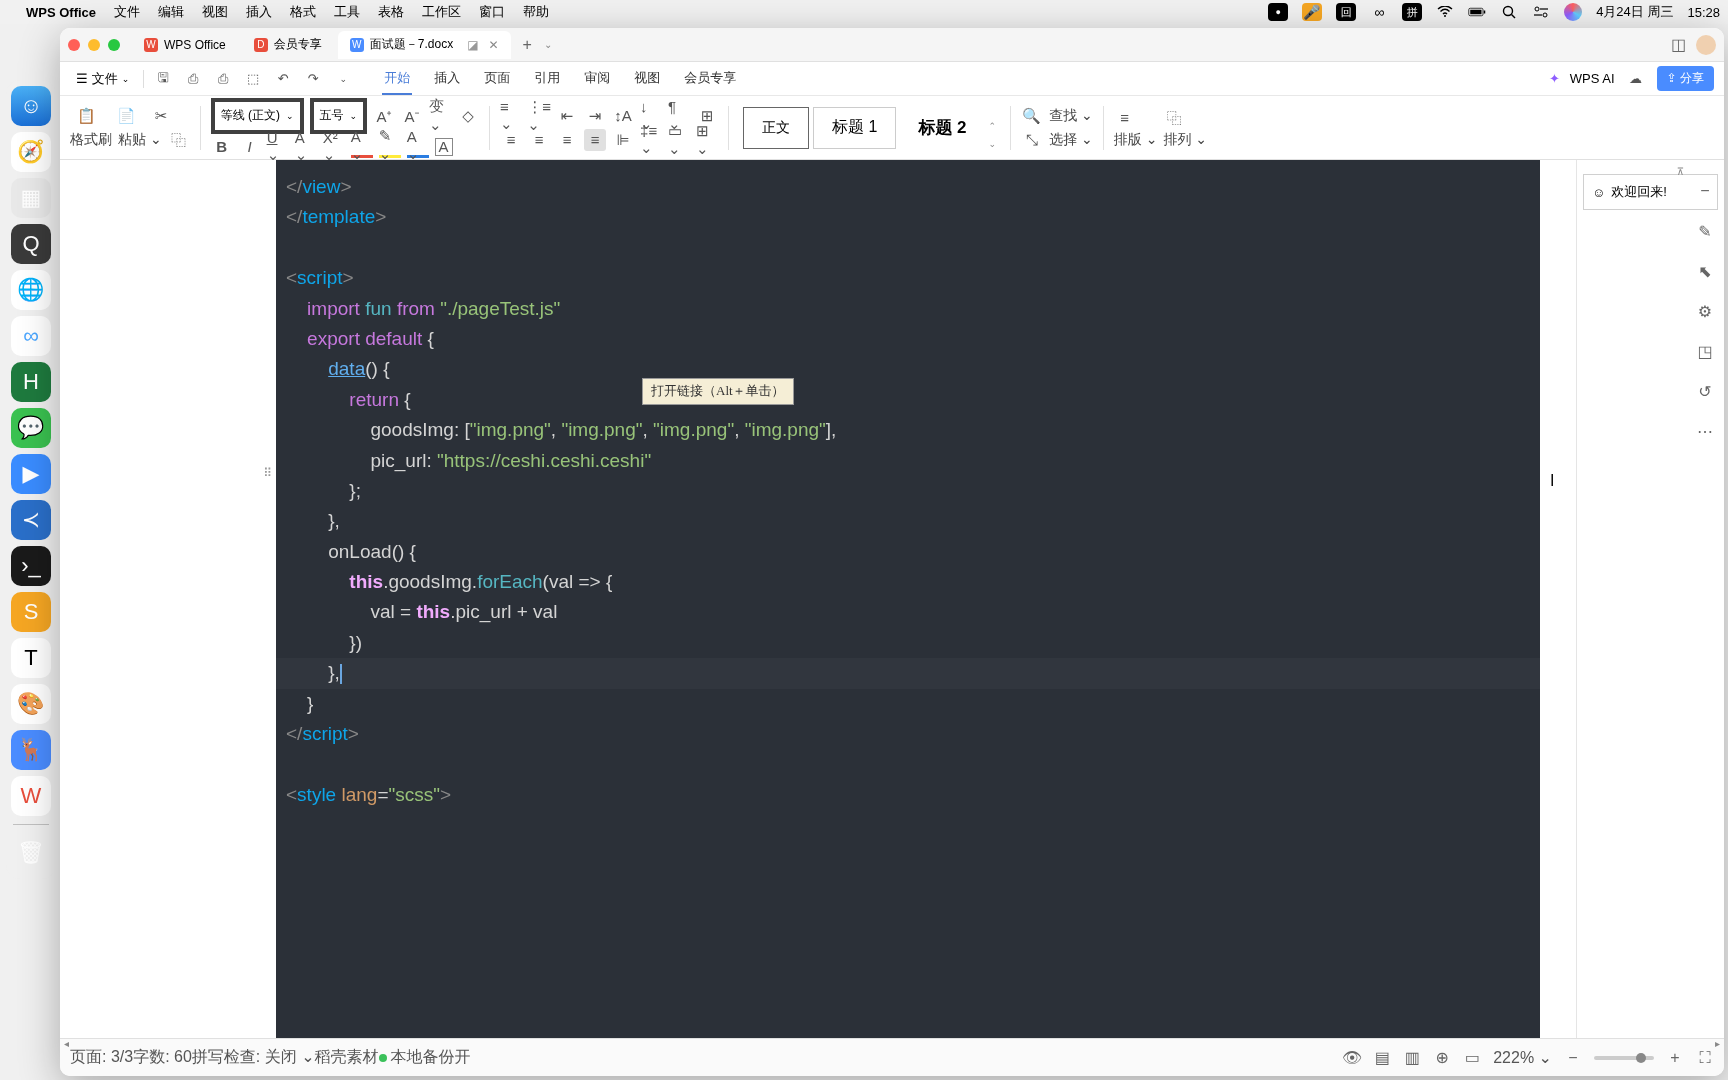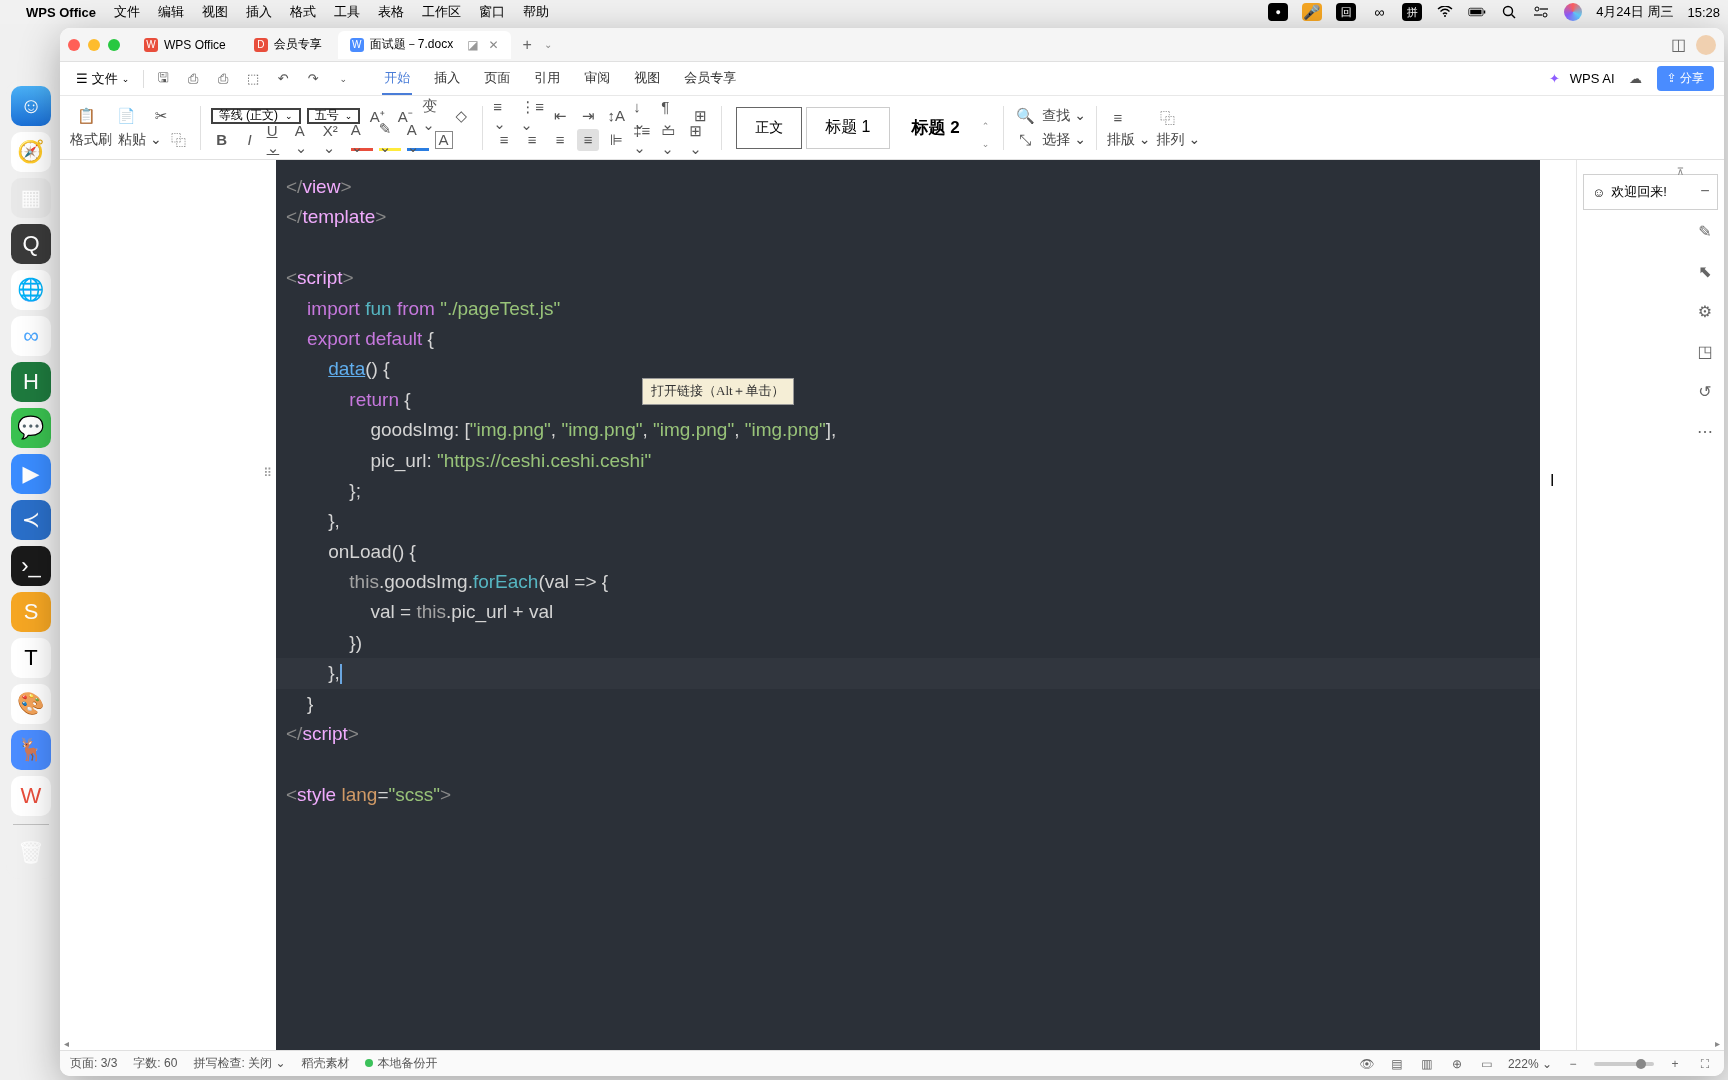--- a/index.html
+++ b/index.html
@@ -45,58 +45,58 @@
 .menu-right { margin-left: auto; display: flex; align-items: center; gap: 10px; }
 .share-btn { background: #4a8cff; color: #fff; padding: 4px 10px; border-radius: 4px; font-size: 12px; }
 
 
 .ribbon { height: 64px; border-bottom: 1px solid #e0e0e0; display: flex; align-items: center; padding: 0 10px; gap: 6px; font-size: 12px; }
 .ribbon-group { display: flex; flex-direction: column; align-items: center; gap: 2px; padding: 0 6px; }
 .ribbon-group-h { display: flex; align-items: flex-end; gap: 4px; padding: 0 4px; }
 .ribbon-sep { width: 1px; height: 44px; background: #e0e0e0; margin: 0 4px; }
 .ribbon-icon { width: 22px; height: 22px; display: flex; align-items: center; justify-content: center; color: #555; font-size: 15px; }
 .ribbon-label { font-size: 14px; color: #444; }
-.font-sel { border: 2px solid #404040; height: 16px; padding: 0 6px; font-size: 12px; display: flex; align-items: center; gap: 6px; min-width: 90px; }
+.font-sel { border: 4px solid #404040; height: 36px; padding: 0 6px; font-size: 12px; display: flex; align-items: center; gap: 6px; min-width: 90px; }
 .style-box { border: 1px solid #ccc; padding: 4px 18px; font-size: 14px; height: 42px; display: flex; align-items: center; }
 .style-box.active { border: 1.5px solid #666; }
 .ribbon-stack { display: flex; flex-direction: column; gap: 2px; }
 .ribbon-row2 { display: flex; gap: 6px; align-items: center; }
 
 
 .doc-area { flex: 1; display: flex; background: #f7f7f7; overflow: hidden; position: relative; }
 .page-wrap { flex: 1; overflow: auto; display: flex; justify-content: center; padding: 0; }
 .page { background: #fff; width: 100%; position: relative; display: flex; }
 .page-left-margin { width: 216px; background: #fff; position: relative; }
 .drag-handle { position: absolute; right: 4px; top: 306px; color: #999; font-size: 12px; }
 .code-block { flex: 1; background: #2b3038; padding: 12px 0; font-family: "Menlo", monospace; font-size: 19px; line-height: 1.6; color: #d4d4d4; position: relative; }
 .code-line { white-space: pre; padding: 0 10px; }
 .page-right-margin { width: 36px; background: #fff; }
 
 
-.c-tag { color: #f0abfc; }
+.c-tag { color: #0ea5e9; }
 .c-br { color: #888; }
 .c-kw { color: #c678dd; }
 .c-fn { color: #56b6c2; }
 .c-id { color: #d4d4d4; }
 .c-str { color: #98c379; }
 .c-link { color: #61afef; text-decoration: underline; }
-.c-this { color: #a3a3a3; }
+.c-this { color: #f0abfc; font-weight: bold; }
 .c-attr { color: #d19a66; }
 
 .tooltip-box { position: absolute; left: 366px; top: 218px; background: #f5eed6; border: 1px solid #999; padding: 2px 8px; font-size: 13px; font-family: -apple-system; color: #333; }
 
 
 .right-panel { width: 148px; background: #fff; border-left: 1px solid #e5e5e5; position: relative; }
 .welcome-box { border: 1px solid #d0d0d0; margin: 14px 6px; padding: 8px; font-size: 13px; display: flex; align-items: center; gap: 6px; }
 .right-toolbar { position: absolute; right: 0; top: 0; width: 38px; display: flex; flex-direction: column; align-items: center; gap: 18px; padding-top: 20px; }
 .rt-icon { width: 22px; height: 22px; color: #666; display: flex; align-items: center; justify-content: center; font-size: 16px; }
 .collapse-tab { position: absolute; top: 6px; right: 40px; font-size: 10px; color: #888; }
 
 
-.status-bar { height: 26px; background: #fafafa; border-top: 1px solid #e0e0e0; display: flex; align-items: center; padding: 0 10px; font-size: 12px; color: #555; gap: 16px; }
+.status-bar { height: 38px; background: #fafafa; border-top: 1px solid #e0e0e0; display: flex; align-items: center; padding: 0 10px; font-size: 16px; color: #555; }
 .status-right { margin-left: auto; display: flex; align-items: center; gap: 12px; }
 .status-icon { width: 18px; height: 18px; display: flex; align-items: center; justify-content: center; color: #666; }
 .backup-dot { width: 8px; height: 8px; background: #3bc15a; border-radius: 50%; display: inline-block; margin-right: 4px; }
 
 
 .hscroll { position: absolute; bottom: 26px; left: 0; right: 0; height: 12px; }
 .hscroll-arrow { position: absolute; font-size: 10px; color: #888; }
 
 svg { display: block; }
 </style>

